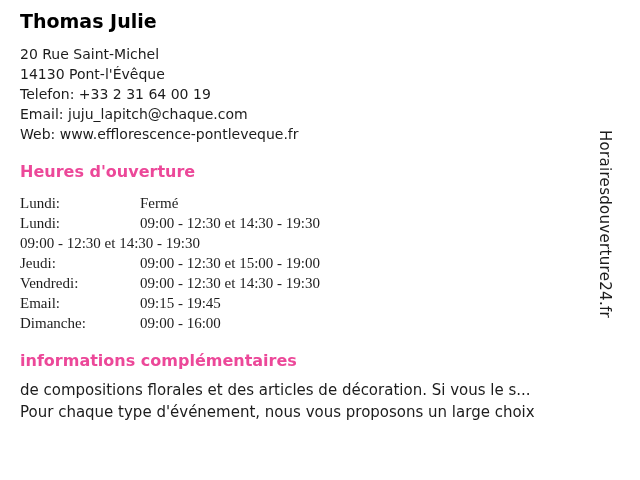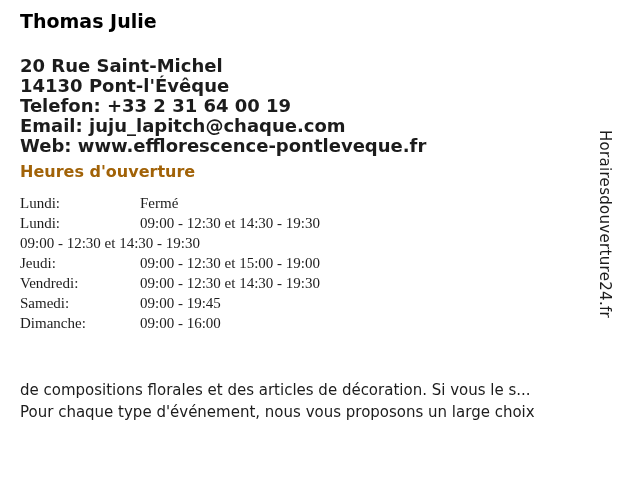--- a/index.html
+++ b/index.html
@@ -21,34 +21,33 @@
     top: 9px;
     left: 20px;
     margin: 0;
     font-size: 19px;
     line-height: 24px;
     font-weight: bold;
     color: #000000;
   }
   .contact {
     position: absolute;
-    top: 56px;
+    top: 44px;
     left: 20px;
-    font-size: 18px;
+    font-size: 14px;
     line-height: 20px;
-    font-weight: bold;
   }
   .section-heading {
     position: absolute;
     left: 20px;
     margin: 0;
     font-size: 16px;
     line-height: 20px;
     font-weight: bold;
-    color: #a16207;
+    color: #ec4899;
   }
   .hours-heading { top: 162px; }
   .hours {
     position: absolute;
     top: 193px;
     left: 20px;
     font-size: 15px;
     line-height: 20px;
     font-family: Liberation Serif, serif;
   }
@@ -107,29 +106,30 @@
     </div>
     <div class="hours-row">
       <span class="hours-day">Jeudi:</span>
       <span class="hours-time">09:00 - 12:30 et 15:00 - 19:00</span>
     </div>
     <div class="hours-row">
       <span class="hours-day">Vendredi:</span>
       <span class="hours-time">09:00 - 12:30 et 14:30 - 19:30</span>
     </div>
     <div class="hours-row">
-      <span class="hours-day">Samedi:</span>
-      <span class="hours-time">09:00 - 19:45</span>
+      <span class="hours-day">Email:</span>
+      <span class="hours-time">09:15 - 19:45</span>
     </div>
     <div class="hours-row">
       <span class="hours-day">Dimanche:</span>
       <span class="hours-time">09:00 - 16:00</span>
     </div>
   </div>
 
+  <h2 class="section-heading info-heading">informations complémentaires</h2>
 
   <div class="info-text">
     <div>de compositions florales et des articles de décoration. Si vous le s...</div>
     <div>Pour chaque type d'événement, nous vous proposons un large choix</div>
   </div>
 
   <div class="watermark">Horairesdouverture24.fr</div>
 
 </div>
 

